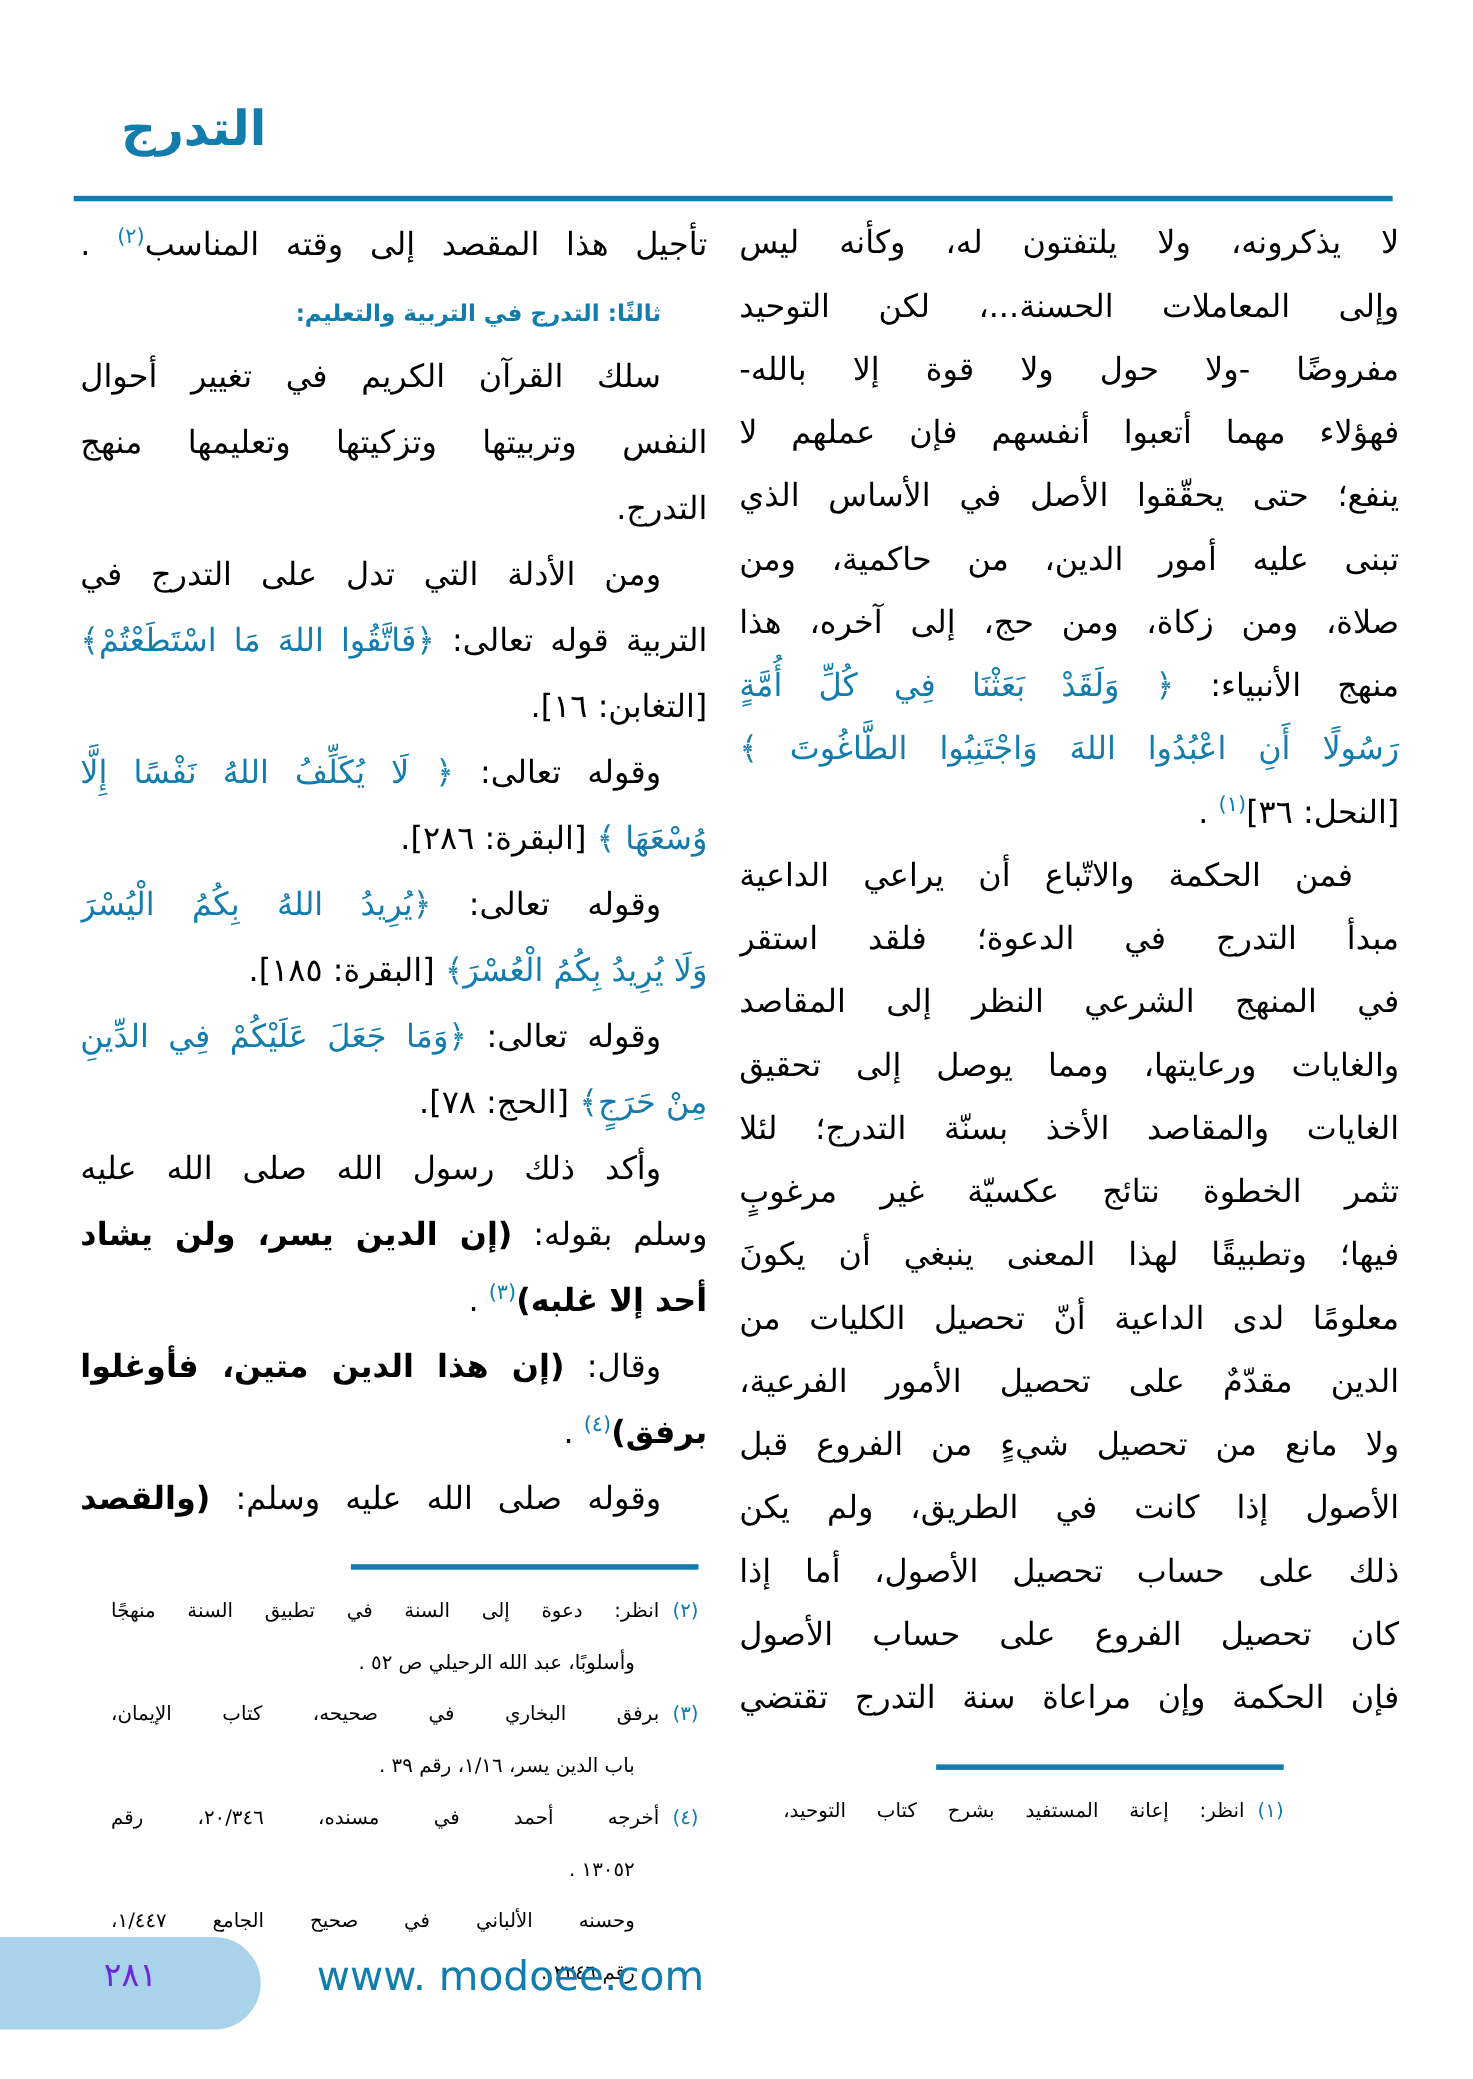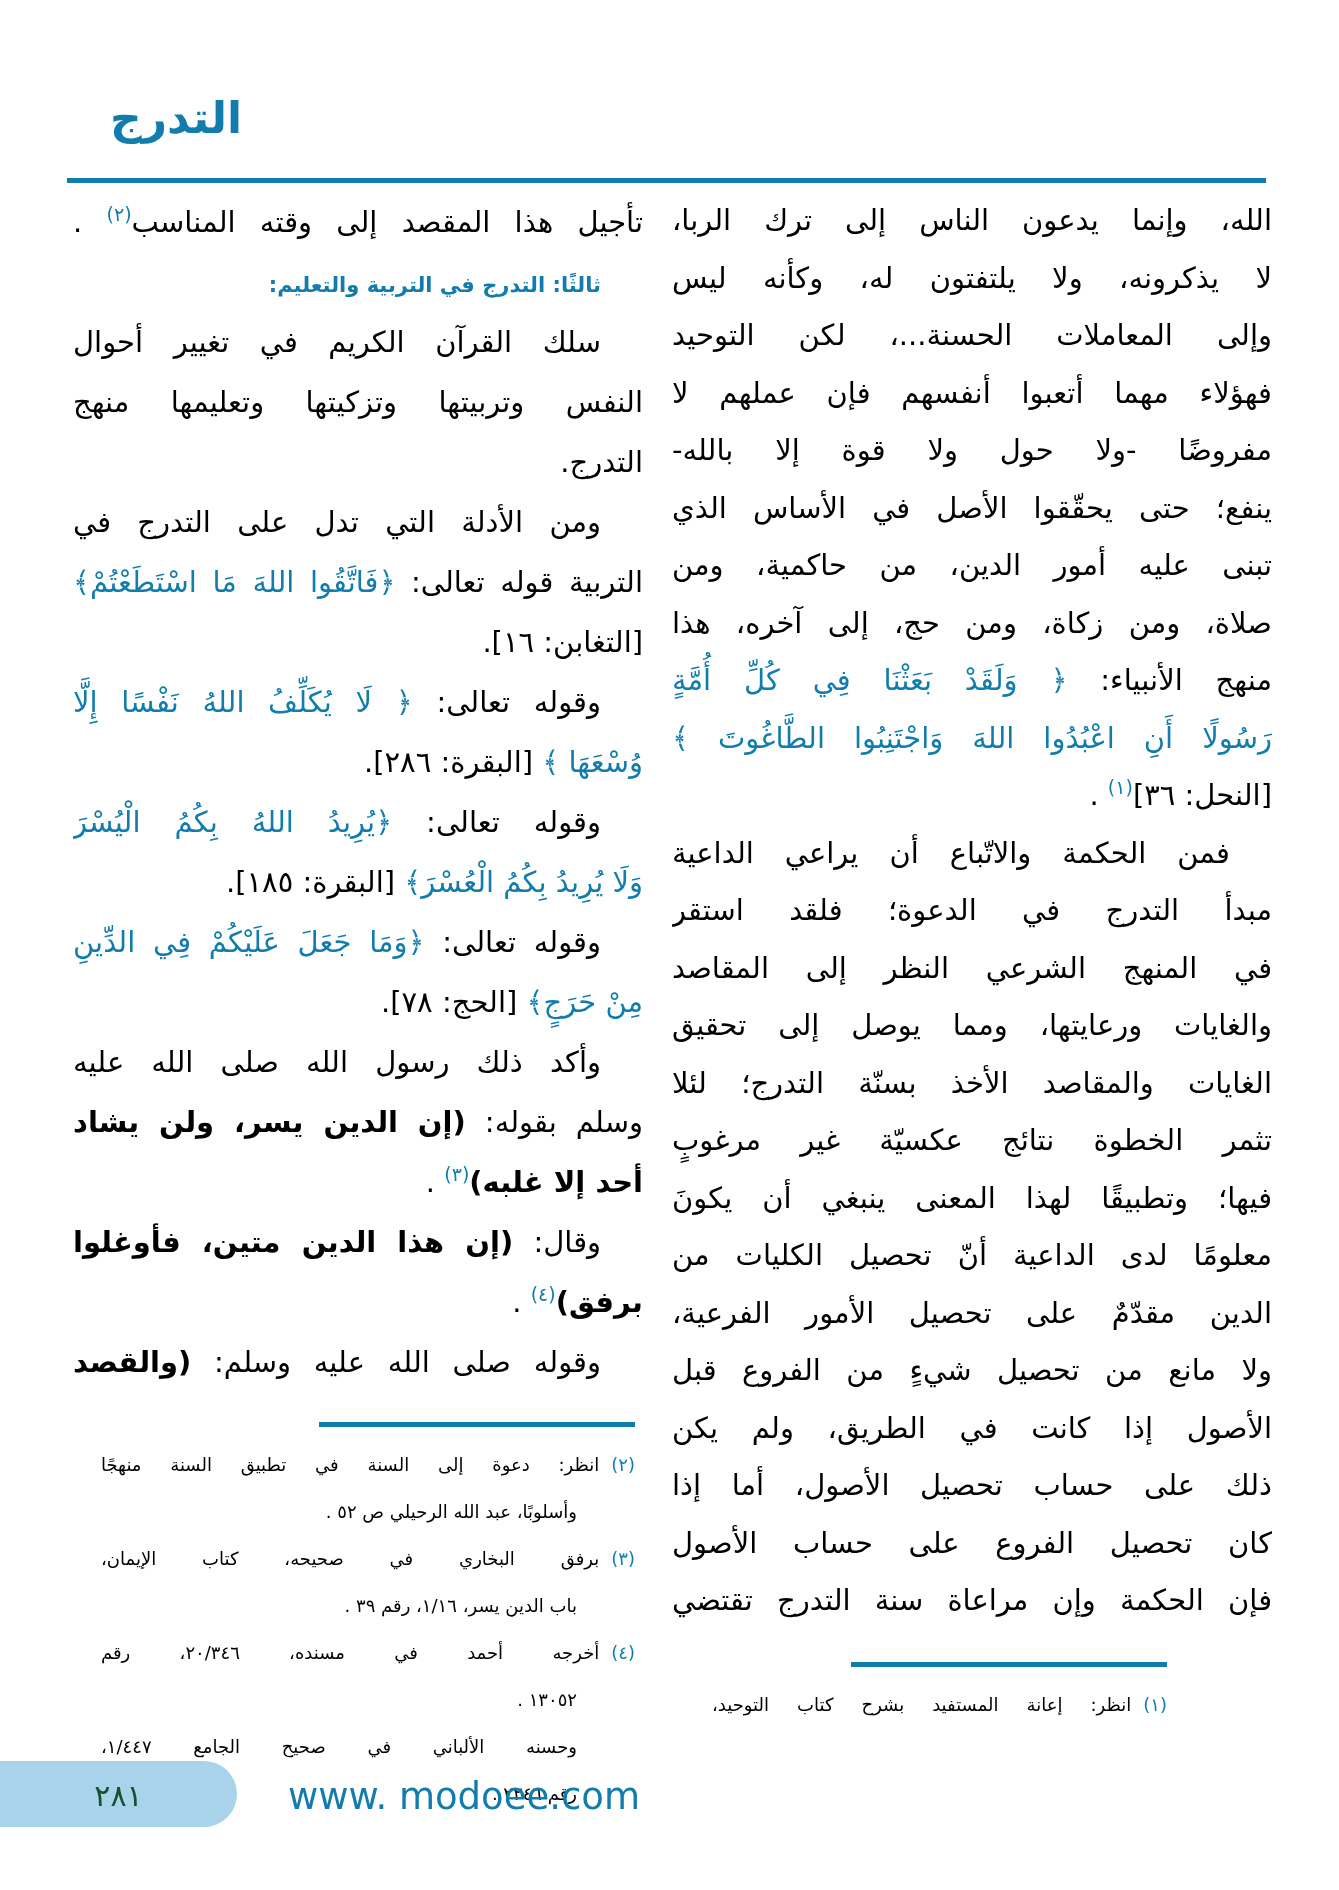--- a/index.html
+++ b/index.html
@@ -69,24 +69,24 @@
     height:47px;line-height:47px;
     overflow:hidden;
     text-align:justify;text-align-last:justify;
   }
   .fn-line.e{text-align:right;text-align-last:right;}
   .fn-line.cont{padding-right:58px;}
   .fn-marker{color:var(--accent);margin-left:12px;}
   
   .page-badge{
     position:absolute;left:0;top:1761px;
-    width:237px;height:66px;
+    width:237px;height:84px;
     background:var(--badge);
     border-radius:0 44px 44px 0;
-    color:#14532d;
+    color:#6d28d9;
     font-size:30px;
     line-height:70px;text-align:center;
     letter-spacing:6px;
   }
   .website{
     position:absolute;left:288px;top:1775px;
     direction:ltr;
     color:var(--accent);
     font-size:37px;
     line-height:1.2;
@@ -98,25 +98,24 @@
 <div class="page">
 
   <div class="running-title">التدرج</div>
 
   <div class="header-rule"></div>
 
   <div class="columns">
 
     <div class="col col-right">
       <div>
-          <div class="line j"><span>الله، وإنما يدعون الناس إلى ترك الربا،</span></div>
           <div class="line j"><span>لا يذكرونه، ولا يلتفتون له، وكأنه ليس</span></div>
           <div class="line j"><span>وإلى المعاملات الحسنة...، لكن التوحيد</span></div>
+          <div class="line j"><span>مفروضًا -ولا حول ولا قوة إلا بالله-</span></div>
           <div class="line j"><span>فهؤلاء مهما أتعبوا أنفسهم فإن عملهم لا</span></div>
-          <div class="line j"><span>مفروضًا -ولا حول ولا قوة إلا بالله-</span></div>
           <div class="line j"><span>ينفع؛ حتى يحقّقوا الأصل في الأساس الذي</span></div>
           <div class="line j"><span>تبنى عليه أمور الدين، من حاكمية، ومن</span></div>
           <div class="line j"><span>صلاة، ومن زكاة، ومن حج، إلى آخره، هذا</span></div>
           <div class="line j"><span>منهج الأنبياء: </span><span class="quran">﴿ وَلَقَدْ بَعَثْنَا فِي كُلِّ أُمَّةٍ</span></div>
           <div class="line j"><span class="quran">رَسُولًا أَنِ اعْبُدُوا اللهَ وَاجْتَنِبُوا الطَّاغُوتَ ﴾</span></div>
           <div class="line e"><span>[النحل: ٣٦]</span><sup class="fnref">(١)</sup><span> .</span></div>
           <div class="line j ind"><span>فمن الحكمة والاتّباع أن يراعي الداعية</span></div>
           <div class="line j"><span>مبدأ التدرج في الدعوة؛ فلقد استقر</span></div>
           <div class="line j"><span>في المنهج الشرعي النظر إلى المقاصد</span></div>
           <div class="line j"><span>والغايات ورعايتها، ومما يوصل إلى تحقيق</span></div>

